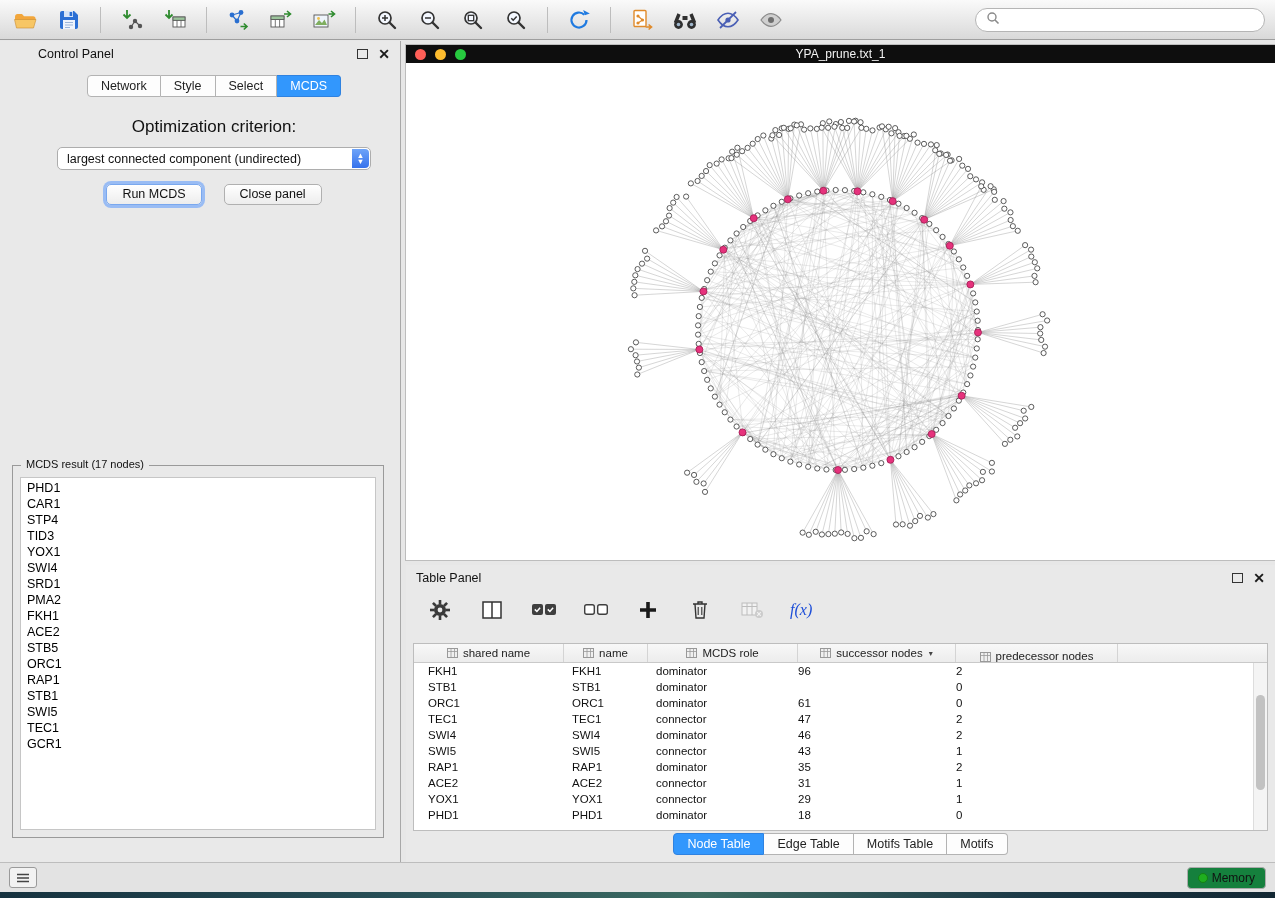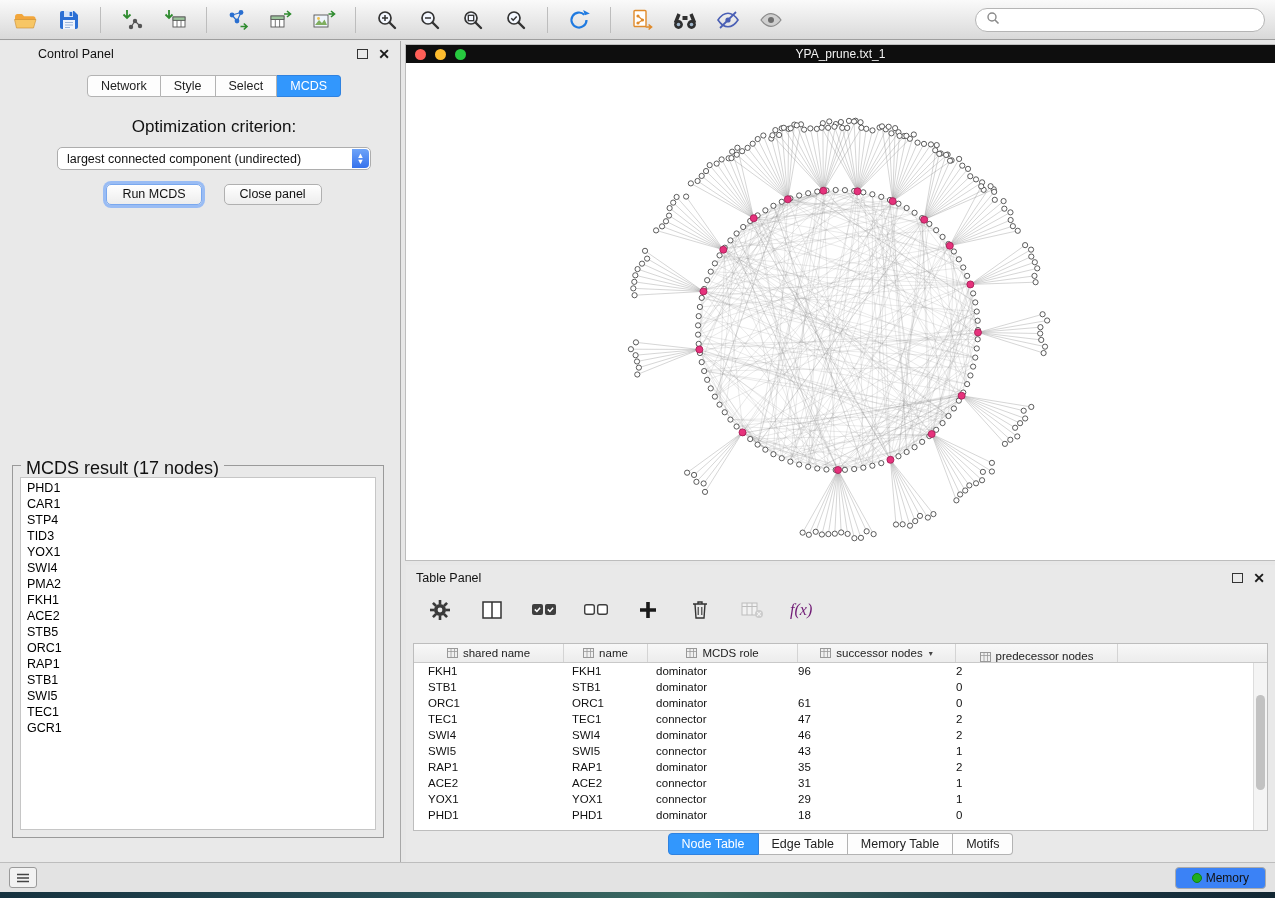--- a/index.html
+++ b/index.html
@@ -24,59 +24,59 @@
   .tab:last-child{border-radius:0 4px 4px 0;}
   .tab.selected{background:#3297fd;border-color:#2f82e0;color:#fff;}
   .cp-body{margin-top:20px;text-align:center;}
   .cp-label{font-size:17px;}
   .cp-select{margin:10px auto 0;width:314px;height:23px;background:#fff;border:1px solid #adadad;border-radius:5px;display:flex;align-items:center;box-sizing:border-box;position:relative;font-size:12.5px;padding-left:9px;text-align:right;}
   .select-arrows{position:absolute;right:1px;top:1px;bottom:1px;width:17px;background:linear-gradient(#6ea4f9,#3672ec);border-radius:0 4px 4px 0;color:#fff;display:flex;flex-direction:column;align-items:center;justify-content:center;font-size:7.5px;line-height:6px;}
   .cp-buttons{margin-top:14px;display:flex;justify-content:center;gap:22px;}
   .mac-btn{height:21px;padding:0 15px;background:linear-gradient(#ffffff,#ededed);border:1px solid #b0b0b0;border-radius:5px;font-size:12.5px;line-height:19px;color:#111;}
   .mac-btn.focus{box-shadow:0 0 0 3px rgba(110,165,250,.65);border-color:#7aa8ee;}
   .group-box{position:absolute;left:12px;right:16px;top:424px;bottom:24px;border:1px solid #9a9a9a;}
-  .group-title{position:absolute;top:-8px;left:8px;background:#e9e9e9;padding:0 5px;font-size:18px;}
+  .group-title{position:absolute;top:-8px;left:8px;background:#e9e9e9;padding:0 5px;font-size:11px;}
   .mcds-list{position:absolute;left:7px;right:7px;top:11px;bottom:7px;background:#fff;border:1px solid #c6c6c6;overflow:hidden;padding:2px 0 0 6px;box-sizing:border-box;text-align:left;}
   .list-item{font-size:12.5px;line-height:16px;color:#000;}
 
   
   .v-splitter{position:absolute;left:401px;top:41px;width:5px;bottom:36px;}
   .h-splitter{position:absolute;left:406px;top:560px;right:0;height:5px;}
 
   
   .network-window{position:absolute;left:406px;top:45px;width:869px;height:515px;box-shadow:0 0 0 1px #bdbdbd;}
   .nw-titlebar{height:18px;background:#0e0e0e;display:flex;align-items:center;position:relative;}
   .traffic{position:absolute;left:9px;display:flex;gap:9px;align-items:center;}
   .tl{width:11px;height:11px;border-radius:50%;display:inline-block;}
   .nw-title{margin:0 auto;color:#f2f2f2;font-size:12px;}
   .net-canvas{width:869px;height:497px;background:#ffffff;}
 
   
   .table-panel{position:absolute;left:406px;top:565px;right:0;bottom:36px;background:#e9e9e9;}
   .tp-header{height:26px;display:flex;align-items:center;padding:0 10px;font-size:12.5px;}
   .tp-toolbar{height:38px;display:flex;align-items:center;padding:0 20px;gap:24px;}
   .tp-btn{display:flex;align-items:center;justify-content:center;width:28px;height:26px;}
-  .fx{font-family:"Liberation Serif",serif;font-style:italic;font-size:16px;color:#701a75;}
+  .fx{font-family:"Liberation Serif",serif;font-style:italic;font-size:16px;color:#1d4ed8;}
   .tp-table{position:absolute;left:7px;right:7px;top:78px;bottom:31px;background:#fff;border:1px solid #bdbdbd;overflow:hidden;}
   .nt-header{display:flex;height:18px;background:linear-gradient(#f8f8f8,#ececec);border-bottom:1px solid #c9c9c9;}
   .nt-hcell{display:flex;align-items:center;justify-content:center;gap:5px;font-size:11.5px;color:#222;border-right:1px solid #d4d4d4;box-sizing:border-box;}
   .nt-hcell.filler{border-right:none;}
   .hdr-caret{font-size:8px;color:#444;margin-left:1px;}
   .nt-row{display:flex;height:16px;}
   .nt-cell{font-size:11.5px;line-height:16px;box-sizing:border-box;padding-left:8px;white-space:nowrap;overflow:hidden;}
   .nt-cell.first{padding-left:14px;}
   .nt-cell.num{text-align:left;padding-right:14px;padding-left:0;}
   .vscroll{position:absolute;top:19px;right:0;bottom:0;width:13px;background:#f4f4f4;border-left:1px solid #dddddd;}
   .vthumb{position:absolute;left:2px;right:2px;top:32px;height:95px;background:#c2c2c2;border-radius:5px;}
   .tp-tabs{position:absolute;bottom:7px;left:0;right:0;display:flex;justify-content:center;}
 
   
   .status-bar{position:absolute;left:0;bottom:6px;width:100%;height:30px;background:#e3e3e3;border-top:1px solid #bdbdbd;display:flex;align-items:center;padding:0 9px;box-sizing:border-box;}
   .menu-btn{width:26px;height:19px;border:1px solid #9a9a9a;border-radius:3px;background:#f2f2f2;display:flex;align-items:center;justify-content:center;}
-  .memory-btn{margin-left:auto;height:20px;border:1px solid #ababab;border-radius:4px;background:#3b82f6;display:flex;align-items:center;gap:4px;padding:0 16px;font-size:12px;}
+  .memory-btn{margin-left:auto;height:20px;border:1px solid #ababab;border-radius:4px;background:#15803d;display:flex;align-items:center;gap:4px;padding:0 10px;font-size:12px;}
   .mem-dot{width:10px;height:10px;border-radius:50%;background:#1fae1f;border:1px solid #148014;box-sizing:border-box;}
   .wallpaper{position:absolute;left:0;bottom:0;width:100%;height:6px;background:linear-gradient(90deg,#16323f,#274e56 30%,#3c6b62 55%,#1d3a47 80%,#122733);}
 </style>
 </head>
 <body>
 
 <div class="app">
 
   <div class="toolbar">
     <span class="tb-icon">
@@ -247,20 +247,21 @@
     </div>
     <div class="group-box">
       <span class="group-title">MCDS result (17 nodes)</span>
       <div class="mcds-list">
           <div class="list-item">PHD1</div>
           <div class="list-item">CAR1</div>
           <div class="list-item">STP4</div>
           <div class="list-item">TID3</div>
           <div class="list-item">YOX1</div>
           <div class="list-item">SWI4</div>
+          <div class="list-item">SRD1</div>
           <div class="list-item">PMA2</div>
           <div class="list-item">FKH1</div>
           <div class="list-item">ACE2</div>
           <div class="list-item">STB5</div>
           <div class="list-item">ORC1</div>
           <div class="list-item">RAP1</div>
           <div class="list-item">STB1</div>
           <div class="list-item">SWI5</div>
           <div class="list-item">TEC1</div>
           <div class="list-item">GCR1</div>
@@ -1211,21 +1212,21 @@
             <div class="nt-cell num" style="width: 162px;">0</div>
           </div>
         </div>
       <div class="vscroll">
         <div class="vthumb"></div>
       </div>
     </div>
     <div class="tp-tabs">
         <div class="tab selected">Node Table</div>
         <div class="tab">Edge Table</div>
-        <div class="tab">Memory Table</div>
+        <div class="tab">Motifs Table</div>
         <div class="tab">Motifs</div>
       </div>
   </div>
 
   <div class="status-bar">
     <span class="menu-btn">
       <svg width="14" height="10" viewBox="0 0 14 10">
           <path d="M1 1.5h12M1 5h12M1 8.5h12" stroke="#444" stroke-width="1.4"></path>
         </svg>
     </span>

